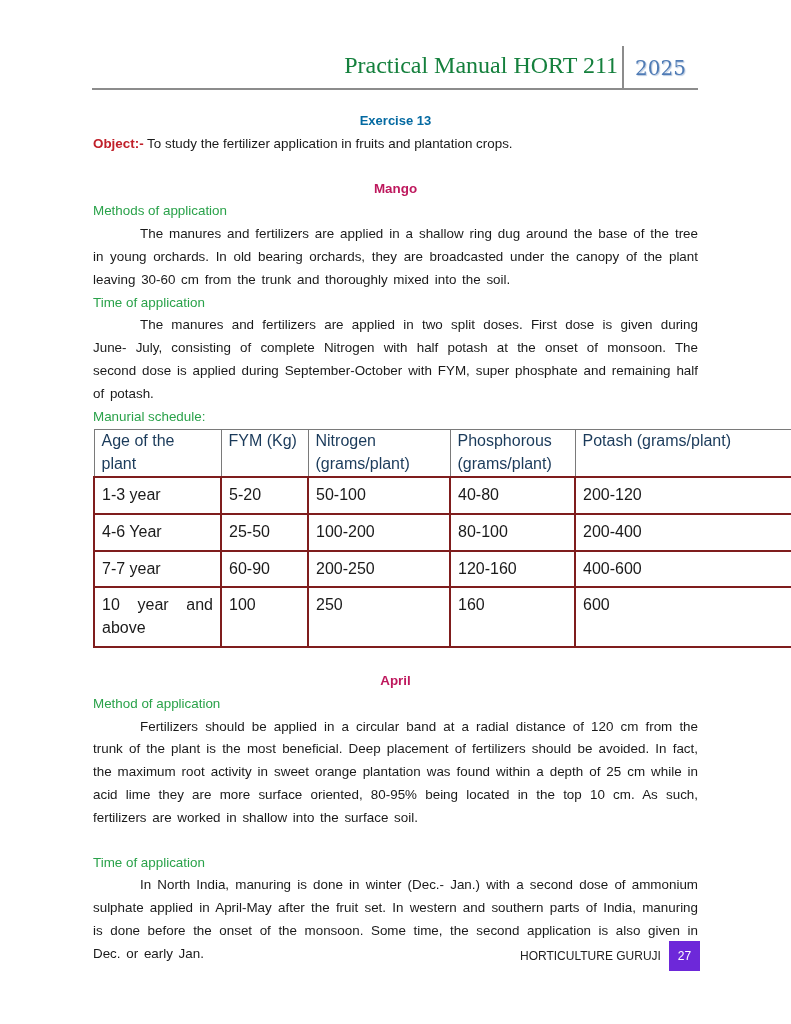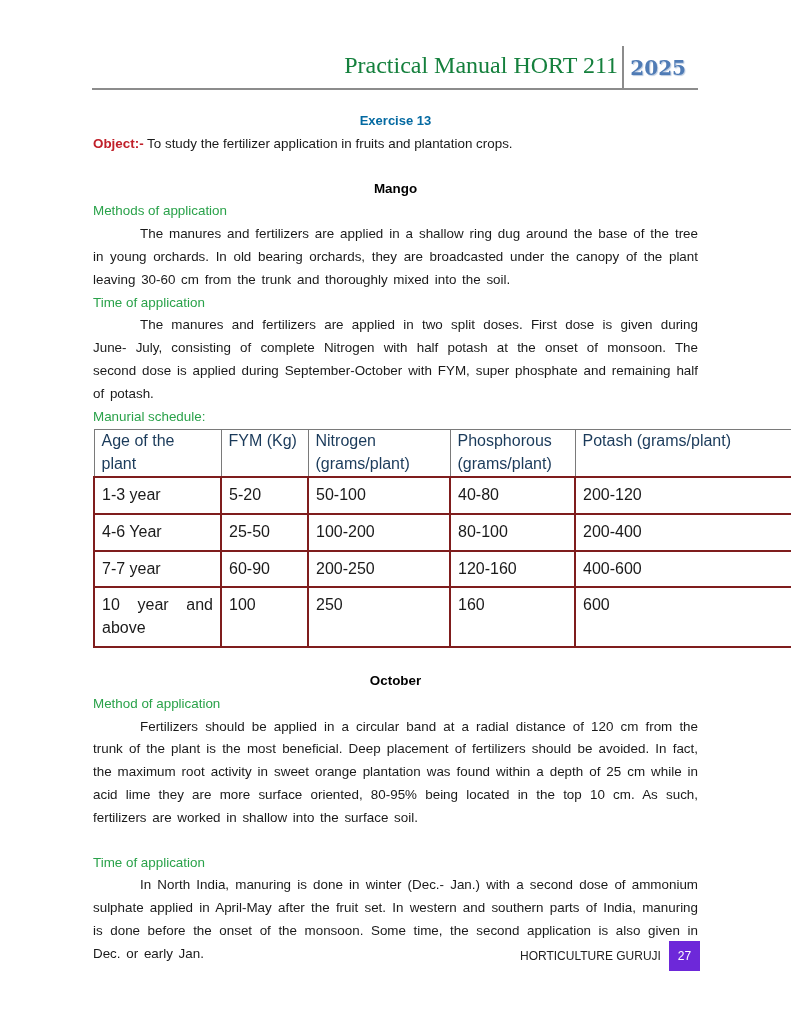--- a/index.html
+++ b/index.html
@@ -1,25 +1,25 @@
 <!DOCTYPE html>
 <html><head>
 <meta charset="utf-8">
 <style>
   html, body { margin: 0; padding: 0; background: #ffffff; }
   body { width: 791px; height: 1024px; position: relative; overflow: hidden; font-family: "Liberation Sans", sans-serif; color: #1a1a1a; }
   .header { position: absolute; left: 92px; top: 46px; width: 606px; height: 42px; border-bottom: 2px solid #8c8c8c; }
   .header-title { position: absolute; right: 80px; top: 6px; font-family: "Liberation Serif", serif; font-size: 24px; color: #15803d; }
   .header-sep { position: absolute; right: 74px; top: 0px; width: 2px; height: 42px; background: #8c8c8c; }
-  .header-year { position: absolute; right: 12px; top: 10px; font-family: "DejaVu Serif", serif; font-weight: bold; font-size: 20px; color: #4f7bb5; text-shadow: 1px 1px 1px #b9c9df; }
+  .header-year { position: absolute; right: 12px; top: 10px; font-family: "DejaVu Serif", serif; font-weight: normal; font-size: 20px; color: #4f7bb5; text-shadow: 1px 1px 1px #b9c9df; }
   .content { position: absolute; left: 93px; top: 110px; width: 605px; font-size: 13.4px; line-height: 22.8px; }
   .center { text-align: center; }
   .exercise { color: #0369a1; font-weight: bold; font-size: 13px; }
   .object-label { color: #c0202a; font-weight: bold; }
-  .crop { color: #000000; font-weight: bold; margin-top: 22px; }
+  .crop { color: #be185d; font-weight: bold; margin-top: 22px; }
   .subhead { color: #2aa24a; }
   .para { text-align: justify; text-indent: 47px; word-spacing: 2px; }
   table { border-collapse: collapse; width: 730px; font-size: 16px; line-height: 22.8px; margin-top: 1px; }
   td { border: 2px solid #7f1d1d; vertical-align: top; padding: 6px 7px; margin-top: 20px; }
   th { border: 1px solid #7a7a7a; vertical-align: top; padding: 0 7px; font-weight: normal; text-align: left; color: #1a3a5a; }
   .c1 { width: 112px; } .c2 { width: 72px; } .c3 { width: 127px; } .c4 { width: 110px; }
   .footer { position: absolute; left: 520px; top: 941px; font-size: 12px; color: #222; display: flex; align-items: center; }
   .page-num { margin-left: 8px; background: #6d28d9; color: #fff; width: 31px; height: 30px; display: flex; align-items: center; justify-content: center; font-size: 12px; }
 </style>
 </head>
@@ -78,21 +78,21 @@
     <tr>
       <td style="text-align:justify">10 year and above</td>
       <td>100</td>
       <td>250</td>
       <td>160</td>
       <td>600</td>
     </tr>
   </tbody>
     </table>
 
-  <div class="center crop">October</div>
+  <div class="center crop">April</div>
   <div class="subhead">Method of application</div>
   <div class="para">Fertilizers should be applied in a circular band at a radial distance of 120 cm from the trunk of the plant is the most beneficial. Deep placement of fertilizers should be avoided. In fact, the maximum root activity in sweet orange plantation was found within a depth of 25 cm while in acid lime they are more surface oriented, 80-95% being located in the top 10 cm. As such, fertilizers are worked in shallow into the surface soil.</div>
   <div class="subhead" style="margin-top:22px">Time of application</div>
   <div class="para">In North India, manuring is done in winter (Dec.- Jan.) with a second dose of ammonium sulphate applied in April-May after the fruit set. In western and southern parts of India, manuring is done before the onset of the monsoon. Some time, the second application is also given in Dec. or early Jan.</div>
 </div>
 
 <div class="footer">
   <span>HORTICULTURE GURUJI</span>
   <span class="page-num">27</span>
 </div>

